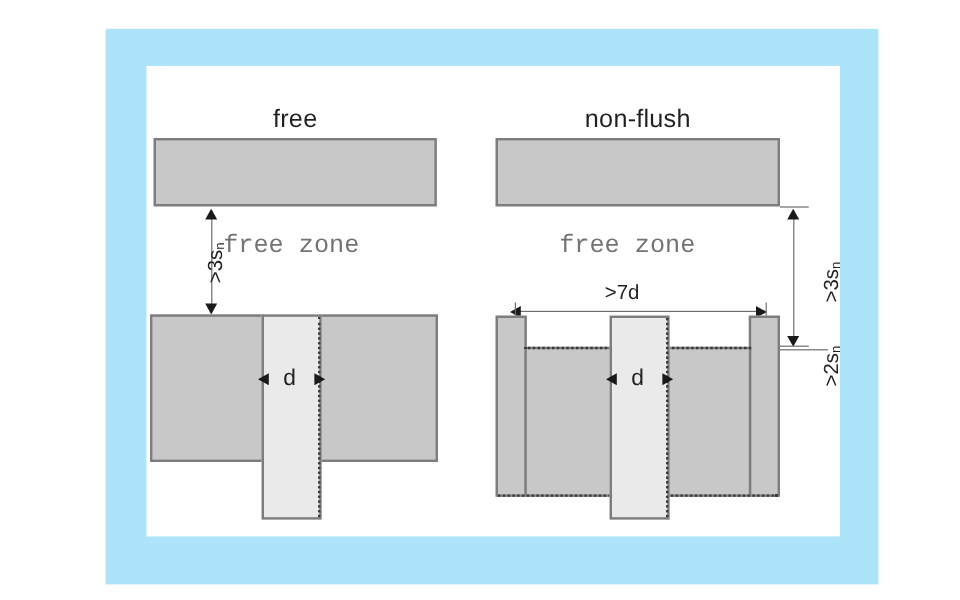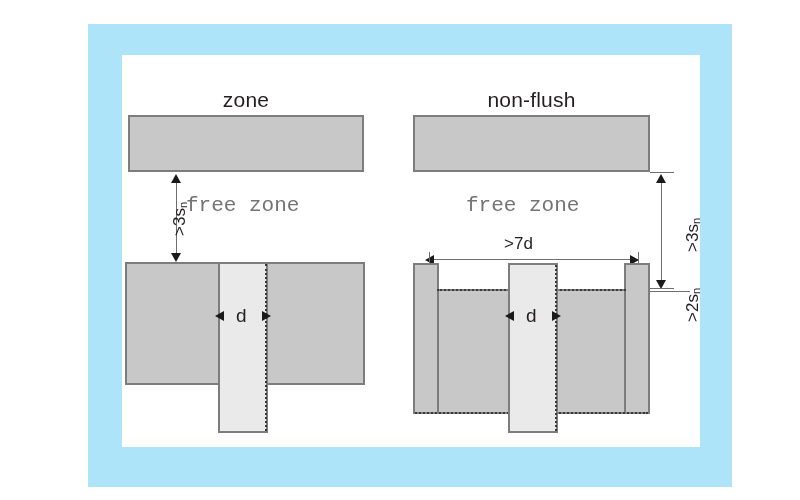--- a/index.html
+++ b/index.html
@@ -159,21 +159,21 @@
 </head>
 <body>
 
 <div id="figure">
 
   <div id="blue-frame"></div>
   <div id="canvas"></div>
 
   <div>
 
-    <div class="panel-title" style="left:128px; top:88px; width:236px;">zone</div>
+    <div class="panel-title" style="left:128px; top:88px; width:236px;">free</div>
 
     <div class="block" style="left:128px; top:115px; width:236px; height:57px;"></div>
 
     <div class="freezone-label" style="left:186px; top:194px; width:190px; text-align:left;">free zone</div>
 
     <div class="dimline-v" style="left:176px; top:176px; height:84px;"></div>
     <div class="arr arr-up" style="left:171px; top:174px;"></div>
     <div class="arr arr-down" style="left:171px; top:253px;"></div>
     <div class="dim-text-v" style="left:170px; top:236px;"><span>&gt;3s</span><sub>n</sub></div>
 

